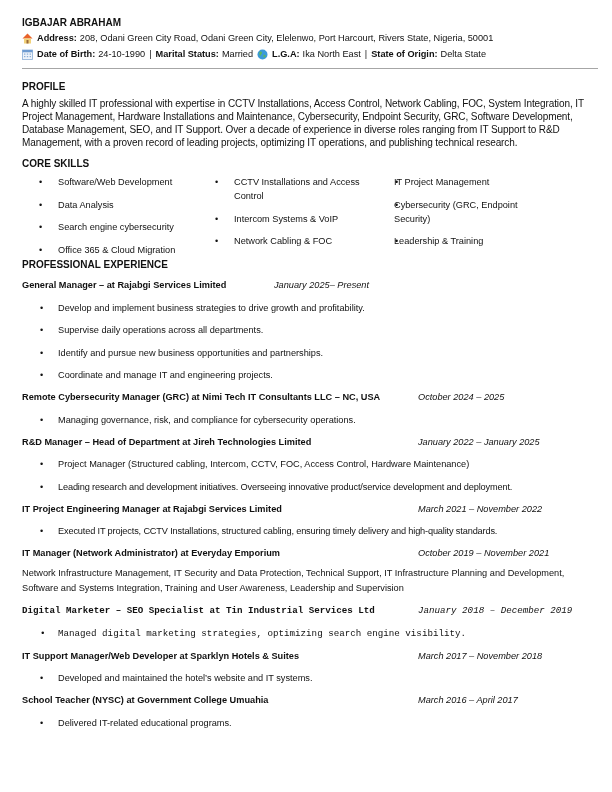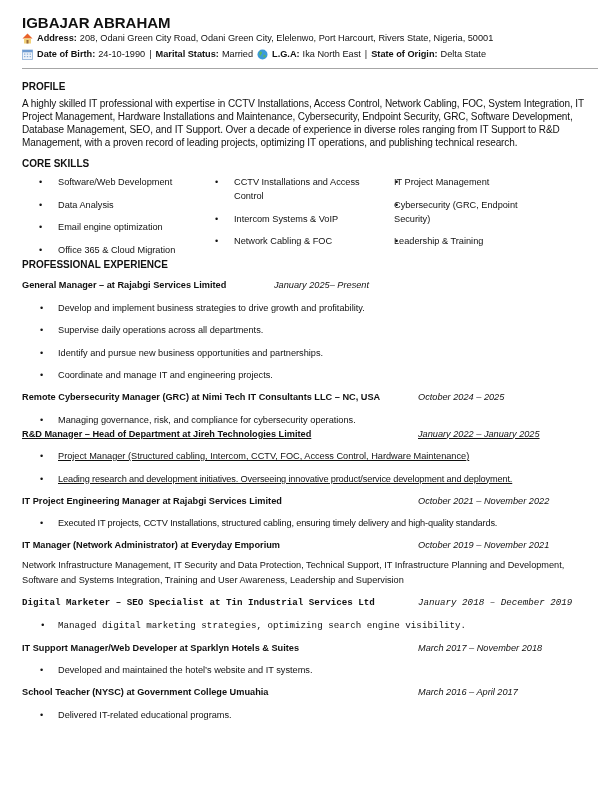--- a/index.html
+++ b/index.html
@@ -2,21 +2,21 @@
 <html><head>
 <meta charset="utf-8">
 <style>
   html, body { margin: 0; padding: 0; background: #ffffff; }
   body {
     width: 612px; height: 792px; position: relative; overflow: hidden;
     font-family: "Liberation Sans", sans-serif; color: #111;
     font-size: 9.2px;
   }
   .page { position: absolute; left: 22px; top: 16px; width: 576px; }
-  .name { font-weight: bold; font-size: 15px; height: 14px; line-height: 14px; margin-top: 0px; }
+  .name { font-weight: bold; font-size: 10px; height: 14px; line-height: 14px; margin-top: 0px; }
   .contact-line { height: 16px; line-height: 16px; white-space: nowrap; display: flex; align-items: center; }
   .contact-line b { font-weight: bold; margin-right: 3px; }
   .icon { display: inline-block; width: 11px; height: 11px; margin-right: 4px; vertical-align: middle; position: relative; flex: none; }
   .sep { margin: 0 4px; }
   .gap { margin-left: 4px; }
   .rule { border: 0; border-top: 1.5px solid #a6a6a6; margin: 6px 0 0 0; height: 0; width: 576px; }
   .section-title { font-weight: bold; font-size: 10px; }
   .profile-text { font-size: 10px; line-height: 13px; margin-top: 5px; letter-spacing: -0.1px; }
   .skills { display: flex; margin-top: 6px; }
   .skill-col { list-style: none; margin: 0; padding: 0; }
@@ -85,21 +85,21 @@
   <hr class="rule">
 
   <div class="section-title" style="margin-top:12px;">PROFILE</div>
   <div class="profile-text">A highly skilled IT professional with expertise in CCTV Installations, Access Control, Network Cabling, FOC, System Integration, IT Project Management, Hardware Installations and Maintenance, Cybersecurity, Endpoint Security, GRC, Software Development, Database Management, SEO, and IT Support. Over a decade of experience in diverse roles ranging from IT Support to R&amp;D Management, with a proven record of leading projects, optimizing IT operations, and publishing technical research.</div>
 
   <div class="section-title" style="margin-top:9px;">CORE SKILLS</div>
   <div class="skills">
     <ul class="skill-col" style="width:176px;">
       <li>Software/Web Development</li>
       <li>Data Analysis</li>
-      <li>Email engine optimization</li>
+      <li>Search engine cybersecurity</li>
       <li>Office 365 &amp; Cloud Migration</li>
     </ul>
     <ul class="skill-col" style="width:180px;">
       <li style="padding-left:36px; text-indent:0;">CCTV Installations and Access Control</li>
       <li>Intercom Systems &amp; VoIP</li>
       <li>Network Cabling &amp; FOC</li>
     </ul>
     <ul class="skill-col" style="width:170px;">
       <li style="padding-left:16px;">IT Project Management</li>
       <li style="padding-left:16px;">Cybersecurity (GRC, Endpoint Security)</li>
@@ -125,35 +125,35 @@
   <div style="margin-top:8px;">
     <div class="job-head">
       <span style="width:396px;">Remote Cybersecurity Manager (GRC) at Nimi Tech IT Consultants LLC – NC, USA</span>
       <span class="job-date">October 2024 – 2025</span>
     </div>
     <ul class="bullets">
       <li>Managing governance, risk, and compliance for cybersecurity operations.</li>
     </ul>
   </div>
 
-  <div style="text-decoration:underline;">
+  <div style="margin-top:8px;">
     <div class="job-head">
       <span style="width:396px;">R&amp;D Manager – Head of Department at Jireh Technologies Limited</span>
       <span class="job-date">January 2022 – January 2025</span>
     </div>
     <ul class="bullets">
       <li>Project Manager (Structured cabling, Intercom, CCTV, FOC, Access Control, Hardware Maintenance)</li>
       <li style="white-space:nowrap; letter-spacing:-0.15px;">Leading research and development initiatives. Overseeing innovative product/service development and deployment.</li>
     </ul>
   </div>
 
   <div style="margin-top:8px;">
     <div class="job-head">
       <span style="width:396px;">IT Project Engineering Manager at Rajabgi Services Limited</span>
-      <span class="job-date">October 2021 – November 2022</span>
+      <span class="job-date">March 2021 – November 2022</span>
     </div>
     <ul class="bullets">
       <li style="white-space:nowrap; letter-spacing:-0.15px;">Executed IT projects, CCTV Installations, structured cabling, ensuring timely delivery and high-quality standards.</li>
     </ul>
   </div>
 
   <div style="margin-top:8px;">
     <div class="job-head">
       <span style="width:396px;">IT Manager (Network Administrator) at Everyday Emporium</span>
       <span class="job-date">October 2019 – November 2021</span>

